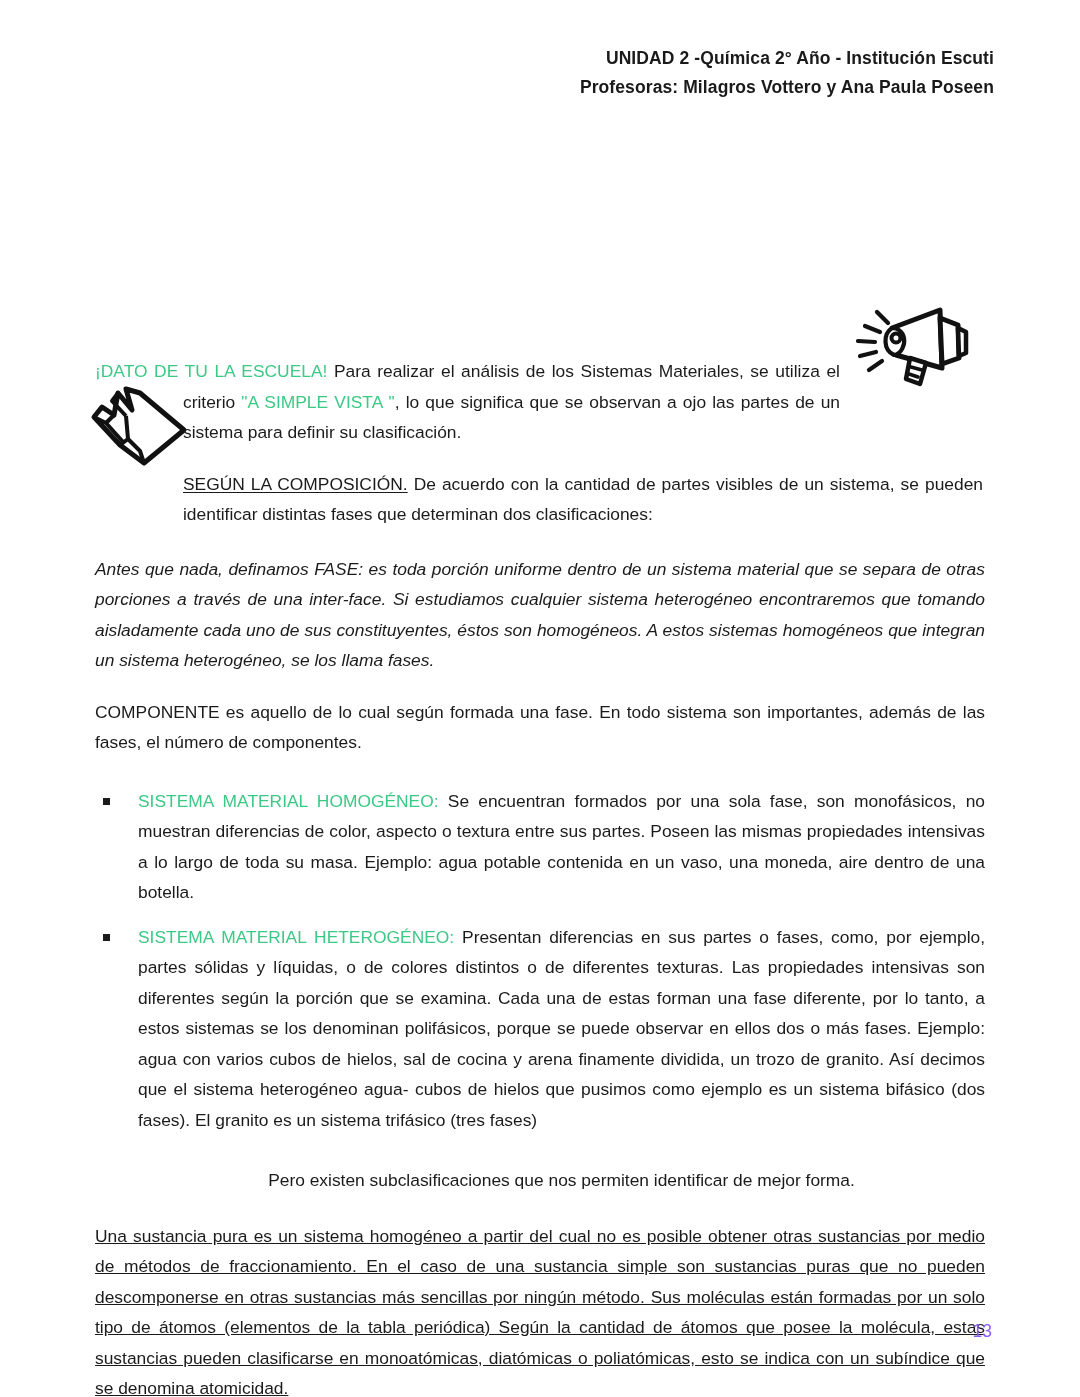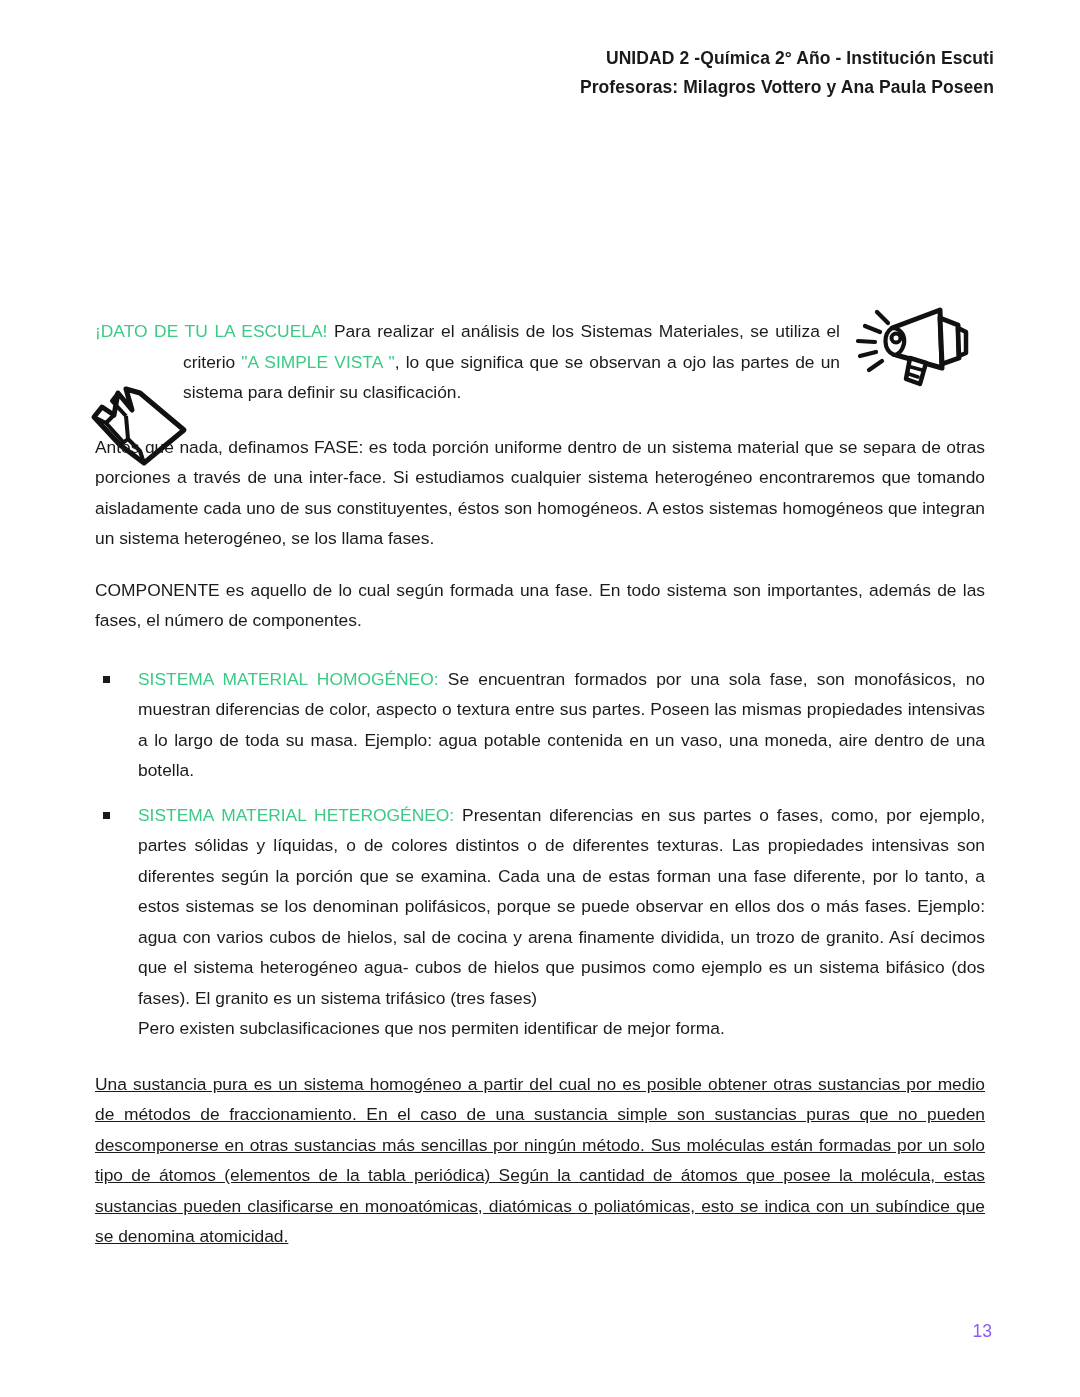--- a/index.html
+++ b/index.html
@@ -62,51 +62,53 @@
   
   .intro {
     width: 745px;
     text-indent: 0;
     padding-left: 0;
   }
   .intro .hang {
     display: block;
     margin-left: 88px;
     text-indent: -88px;
+    margin-top: 40px;
   }
 
   .segun {
     margin-top: 21px;
     margin-left: 88px;
     width: 800px;
   }
 
   .block-gap { margin-top: 21px; }
-  .block-gap-lg { margin-top: 24px; }
+  .block-gap-lg { margin-top: 24px; font-style: italic; }
 
   
   .bullets { margin-top: 28px; }
   .bullet-row {
     position: relative;
     padding-left: 43px;
     margin-bottom: 14px;
   }
   .bullet-row:last-child { margin-bottom: 0; }
   .bullet-mark {
     position: absolute;
     left: 8px;
     top: 12px;
     width: 7px;
     height: 7px;
     background: #1b1b1b;
   }
 
   .sub-note {
+    margin-top: 30px;
     margin-left: 43px;
-    text-align: left;
+    text-align: center;
   }
 
   .tail { margin-top: 25px; text-decoration: underline; }
 
   
   .icon-megaphone {
     position: absolute;
     left: 848px;
     top: 298px;
     width: 124px;
@@ -178,20 +180,23 @@
   </div>
 
   <div class="content">
 
     <p class="para intro">
       <span class="hang">
         <span class="green">¡DATO DE TU LA ESCUELA!</span><span> Para realizar el análisis de los Sistemas Materiales, se utiliza el criterio </span><span class="green">"A SIMPLE VISTA "</span><span>, lo que significa que se observan a ojo las partes de un sistema para definir su clasificación.</span>
       </span>
     </p>
 
+    <p class="para segun">
+      <span class="u-line"> SEGÚN LA COMPOSICIÓN.</span><span> De acuerdo con la cantidad de partes visibles de un sistema, se pueden identificar distintas fases que determinan dos clasificaciones:</span>
+    </p>
 
     <p class="para block-gap-lg">Antes que nada, definamos FASE: es toda porción uniforme dentro de un sistema material que se separa de otras porciones a través de una inter-face. Si estudiamos cualquier sistema heterogéneo encontraremos que tomando aisladamente cada uno de sus constituyentes, éstos son homogéneos. A estos sistemas homogéneos que integran un sistema heterogéneo, se los llama fases.</p>
 
     <p class="para block-gap">COMPONENTE es aquello de lo cual según formada una fase. En todo sistema son importantes, además de las fases, el número de componentes.</p>
 
     <div class="bullets">
 
       <div class="bullet-row">
         <span class="bullet-mark"></span>
         <p class="para">

